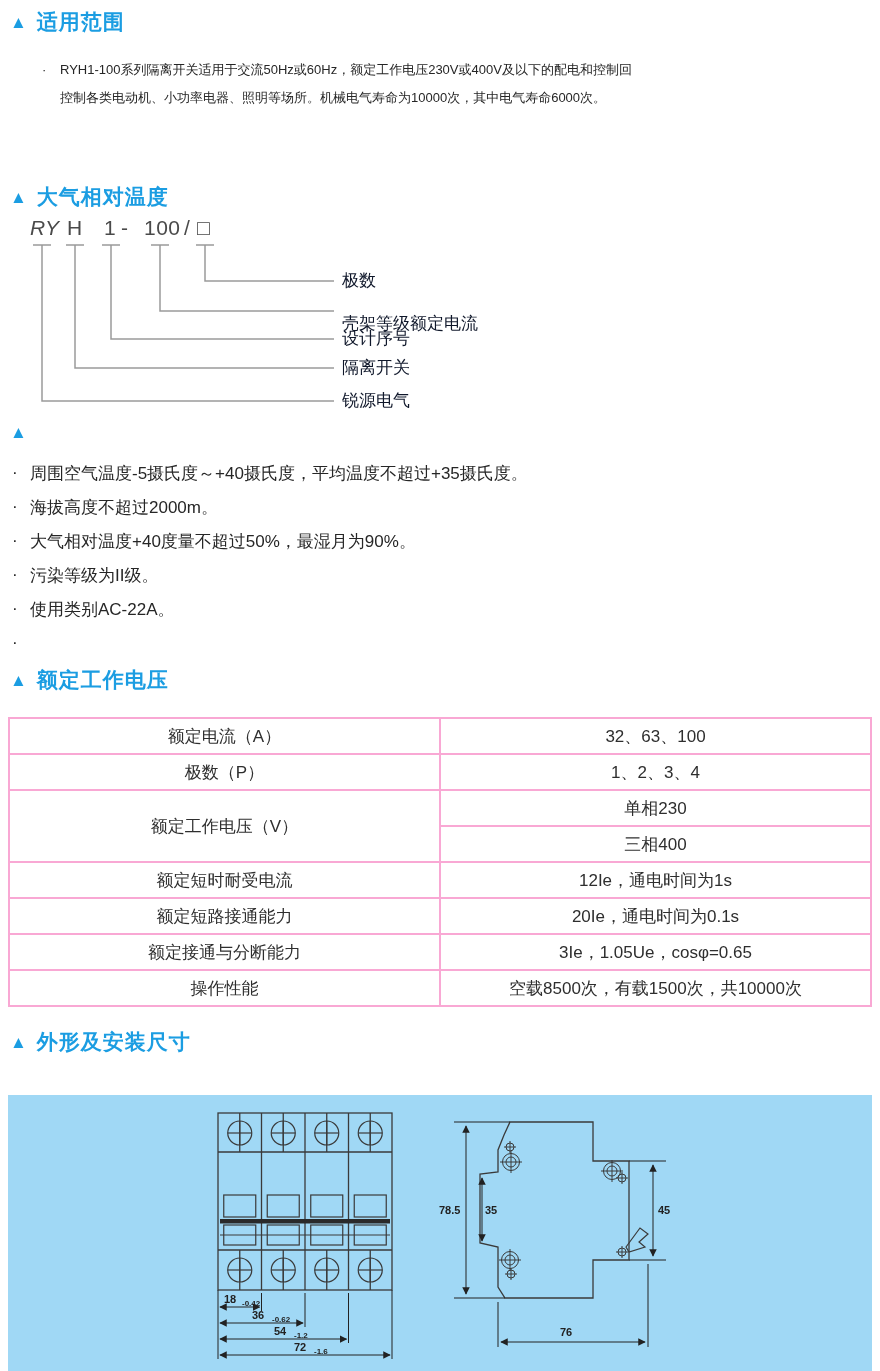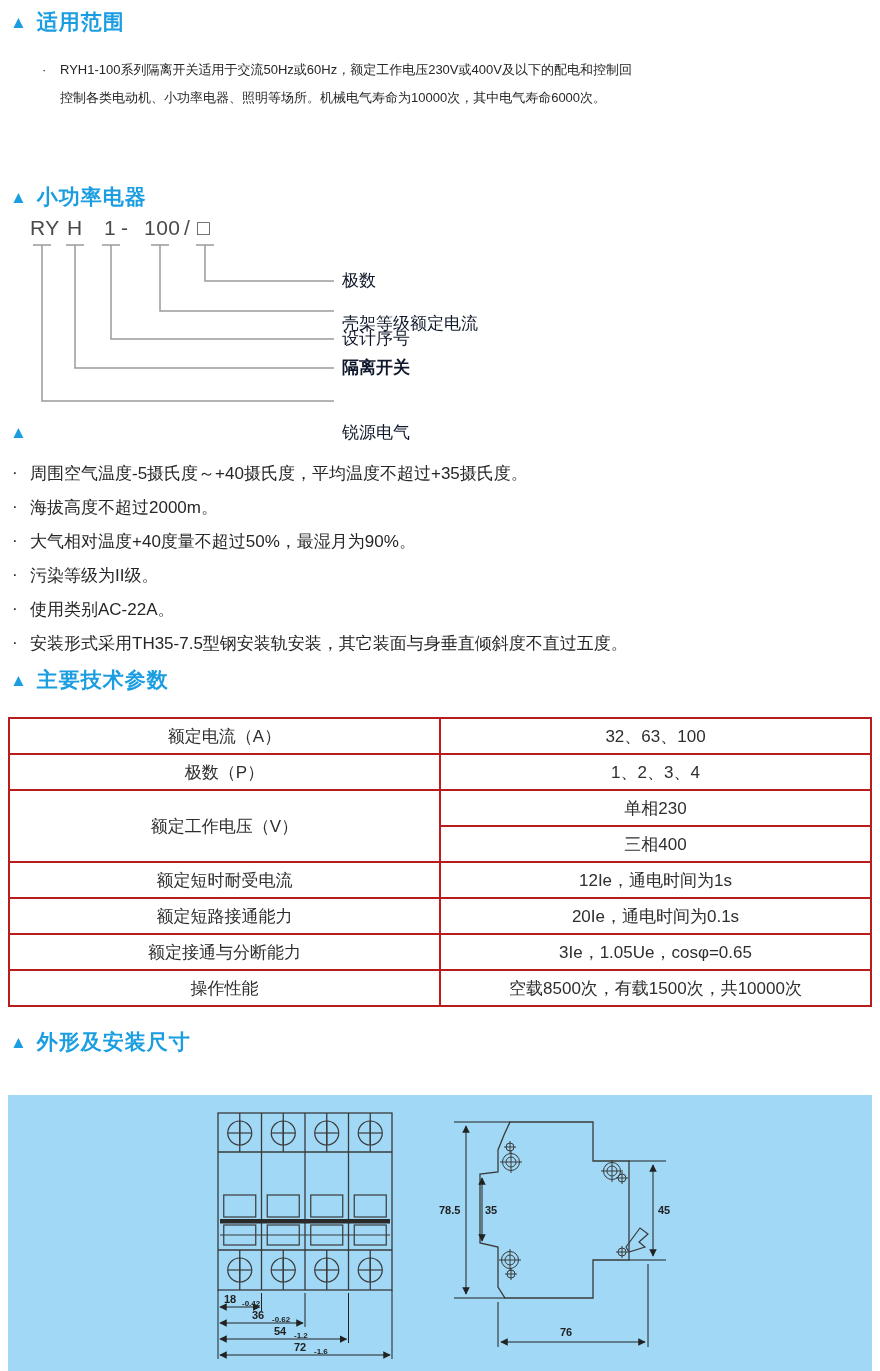--- a/index.html
+++ b/index.html
@@ -20,21 +20,21 @@
   .model .code { position:absolute; top:0; font-size:21px; color:#4a4a4a; letter-spacing:.5px; }
   .model svg { position:absolute; left:0; top:0; }
   .model .mlabel { position:absolute; left:342px; font-size:17px; color:#0f172a; line-height:22px; }
 
   .env { position:absolute; left:12px; top:456px; width:860px; font-size:17px; color:#262626; }
   .env .item { height:34px; display:flex; align-items:center; }
   .env .bullet { width:18px; color:#262626; }
 
   table.params { position:absolute; left:8px; top:717px; width:864px;
                  border-collapse:collapse; table-layout:fixed; }
-  table.params td { border:2px solid #b91c1c; text-align:center; vertical-align:middle;
+  table.params td { border:2px solid #f9a8d4; text-align:center; vertical-align:middle;
                     font-size:17px; color:#2e2e2e; height:36px; padding:0; }
 
   .panel { position:absolute; left:8px; top:1095px; width:864px; height:276px;
            background:#a0d8f5; overflow:hidden; }
   .panel svg { display:block; }
 
   svg text { font-family:"Liberation Sans", sans-serif; fill:#222; }
   .dimtxt { font-size:11px; font-weight:bold; }
   .toltxt { font-size:8px; font-weight:bold; }
 </style>
@@ -47,47 +47,47 @@
     <span class="tri">▲</span>
     <span>适用范围</span>
   </div>
   <div class="scope">
     <div><span class="bullet">·</span><span>RYH1-100系列隔离开关适用于交流50Hz或60Hz，额定工作电压230V或400V及以下的配电和控制回</span></div>
     <div class="cont">控制各类电动机、小功率电器、照明等场所。机械电气寿命为10000次，其中电气寿命6000次。</div>
   </div>
 
   <div class="heading" style="top:183px;">
     <span class="tri">▲</span>
-    <span>小功率电器</span>
+    <span>大气相对温度</span>
   </div>
 
   <div class="model">
-    <span class="code" style="left:30px;">RY</span>
+    <span class="code" style="left:30px;font-style:italic;">RY</span>
     <span class="code" style="left:67px;">H</span>
     <span class="code" style="left:104px;">1</span>
     <span class="code" style="left:121px;">-</span>
     <span class="code" style="left:144px;">100</span>
     <span class="code" style="left:184px;">/</span>
     <span class="code" style="left:197px;">□</span>
 
     <svg width="880" height="206">
       <g stroke="#9a9a9a" stroke-width="1.5" fill="none">
         <path d="M196,29 H214 M205,29 V65 H334"></path>
         <path d="M151,29 H169 M160,29 V95 H334"></path>
         <path d="M102,29 H120 M111,29 V123 H334"></path>
         <path d="M66,29 H84 M75,29 V152 H334"></path>
         <path d="M33,29 H51 M42,29 V185 H334"></path>
       </g>
     </svg>
 
     <div class="mlabel" style="top:54px;">极数</div>
     <div class="mlabel" style="top:97px;">壳架等级额定电流</div>
     <div class="mlabel" style="top:112px;font-family:Liberation Serif, serif;">设计序号</div>
-    <div class="mlabel" style="top:141px;font-weight:bold;">隔离开关</div>
-    <div class="mlabel" style="top:174px;margin-top:32px;">锐源电气</div>
+    <div class="mlabel" style="top:141px;">隔离开关</div>
+    <div class="mlabel" style="top:174px;">锐源电气</div>
   </div>
 
   <div class="heading" style="top:424px;">
     <span class="tri">▲</span>
   </div>
   <div class="env">
     <div class="item">
         <span class="bullet">·</span>
         <span>周围空气温度-5摄氏度～+40摄氏度，平均温度不超过+35摄氏度。</span>
       </div>
@@ -102,27 +102,26 @@
     <div class="item">
         <span class="bullet">·</span>
         <span>污染等级为II级。</span>
       </div>
     <div class="item">
         <span class="bullet">·</span>
         <span>使用类别AC-22A。</span>
       </div>
     <div class="item">
         <span class="bullet">·</span>
-        <span>安装形式采用TH35-7.5型钢安装轨安装，其它装面与身垂直倾斜度不直过五度。</span>
       </div>
   </div>
 
   <div class="heading" style="top:666px;">
     <span class="tri">▲</span>
-    <span>主要技术参数</span>
+    <span>额定工作电压</span>
   </div>
   <table class="params">
     <tbody>
         <tr>
       <td>额定电流（A）</td>
       <td>32、63、100</td>
     </tr>
     <tr>
       <td>极数（P）</td>
       <td>1、2、3、4</td>

